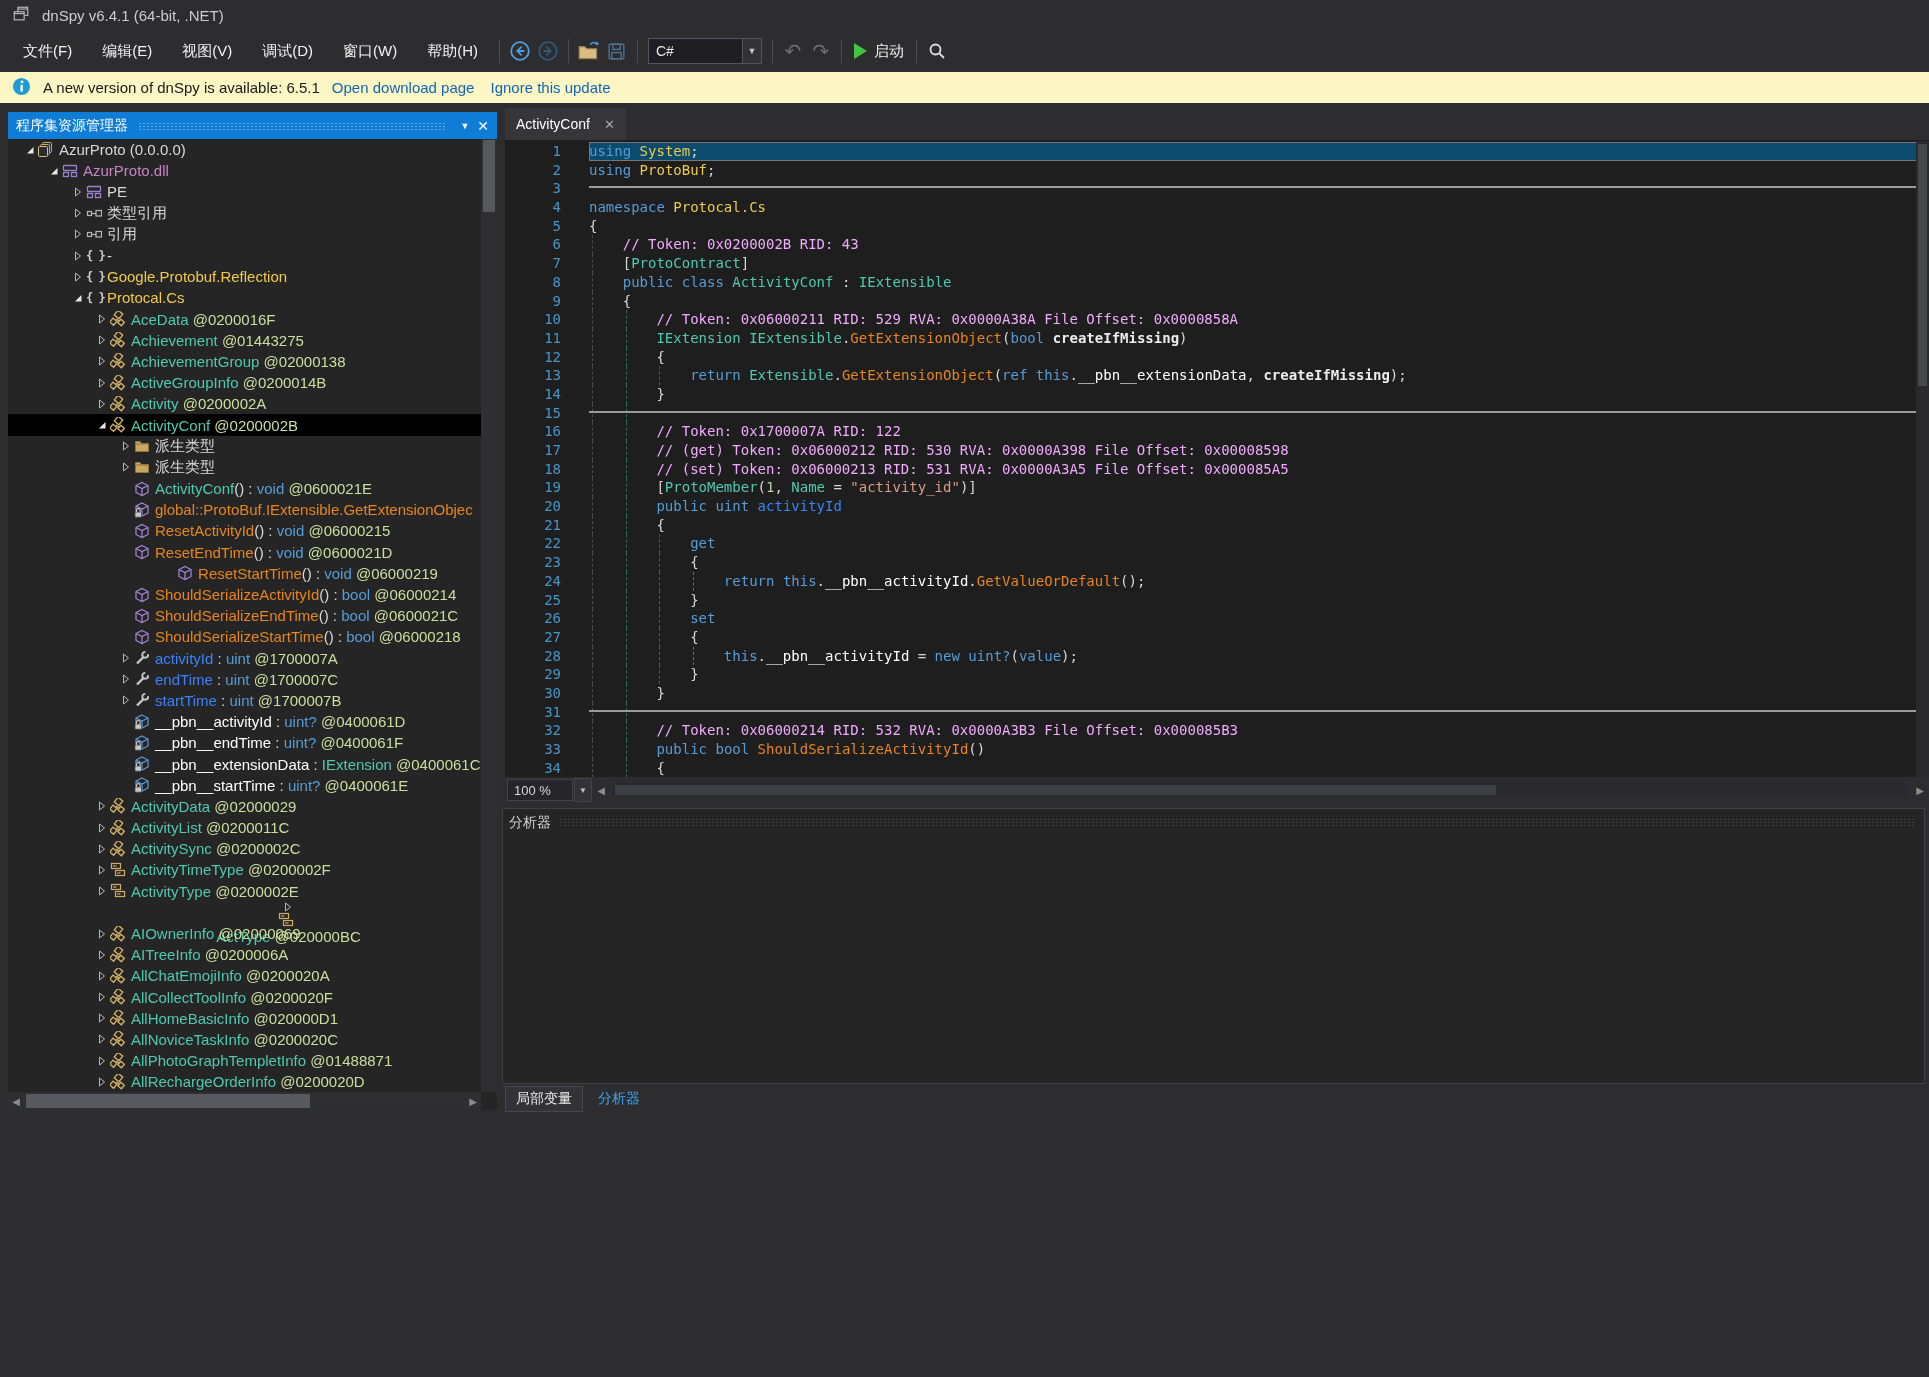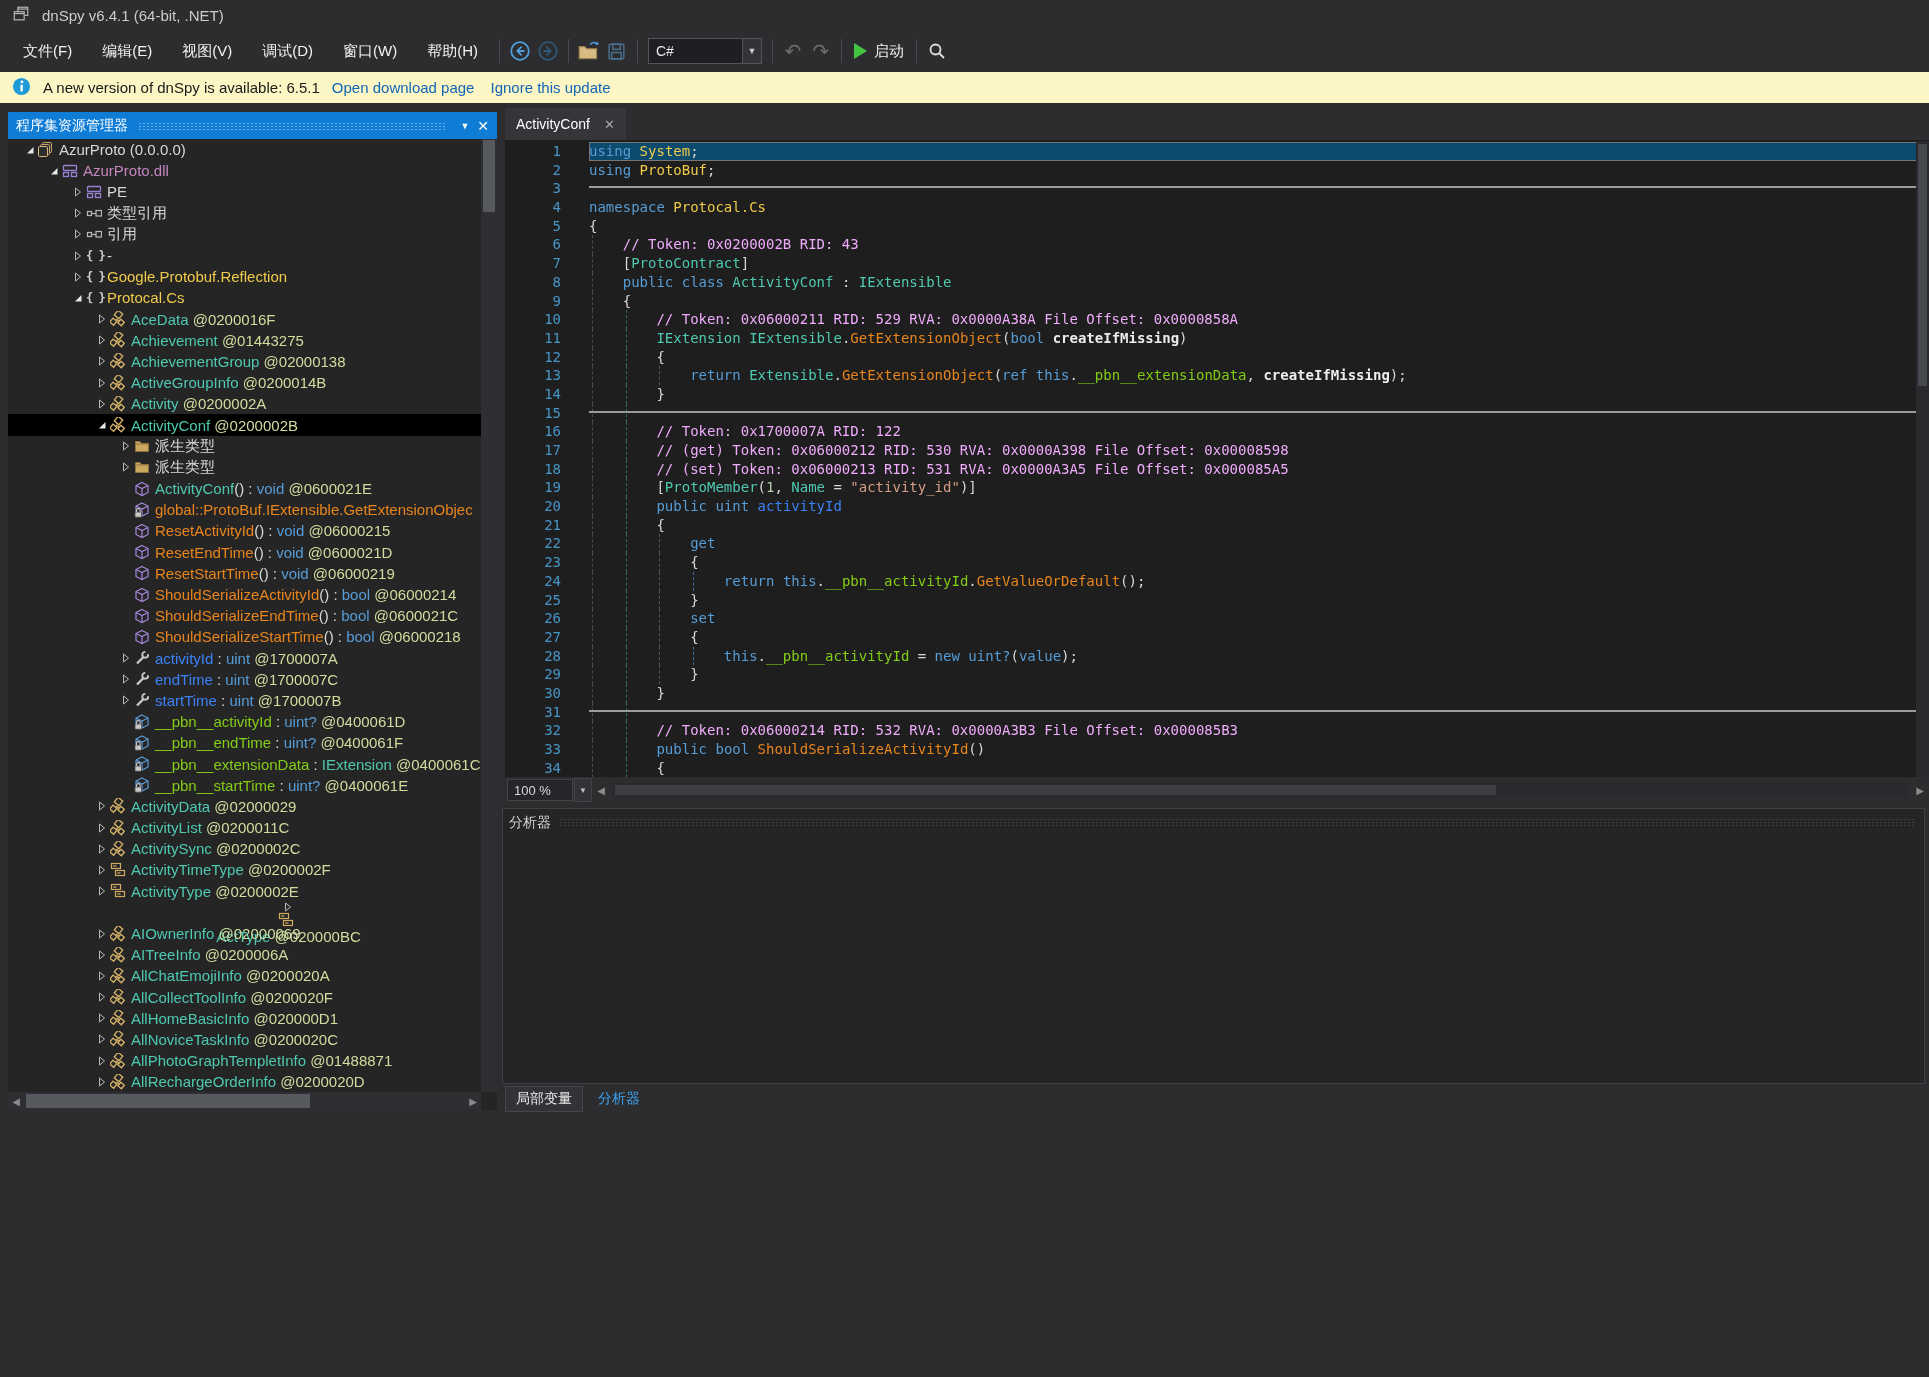--- a/index.html
+++ b/index.html
@@ -47,21 +47,21 @@
   .editor{position:absolute;left:505px;top:140px;right:0;height:637px;background:#1E1E1E;overflow:hidden;font-family:"DejaVu Sans Mono",monospace;font-size:14px;padding-top:2px;}
   .line{display:flex;height:18.7px;line-height:18.7px;white-space:pre;}
   .lnum{width:56px;flex:none;text-align:right;color:#4696C8;padding-right:14px;}
   .lc{flex:1;position:relative;margin-left:14px;}
   .lc.cur{background:#0c4a6e;box-shadow:inset 0 0 0 1px #757575;}
   .guide{position:absolute;top:0;bottom:0;width:0;border-left:1px dashed #4A4A4A;}
   .sepline{position:absolute;left:0;right:0;top:7px;border-top:2px solid #9B9B9B;}
   .editor-vsb{position:absolute;right:0;top:141px;width:13px;height:636px;background:#2A2A2E;}
   .editor-vsb .thumb{margin:3px 2px;height:242px;background:#45484D;}
   .sg-w{color:#D8D8D8}.sg-kw{color:#569CD6}.sg-type{color:#4EC9B0}.sg-ns{color:#EFCB49}
-  .sg-addr{color:#CFDE9E}.sg-m{color:#E8851C}.sg-f{color:#84cc16}.sg-prop{color:#3b82f6}
+  .sg-addr{color:#CFDE9E}.sg-m{color:#E8851C}.sg-f{color:#ffffff}.sg-prop{color:#3b82f6}
   .sg-num{color:#B5CEA8}.sg-str{color:#D69D85}.sg-com{color:#f0abfc}
   .sg-param{color:#ECECEC;font-weight:bold}.sg-mod{color:#C586C0}
   
   .zoombar{position:absolute;left:505px;top:777px;right:0;height:26px;background:#2D2D30;display:flex;align-items:center;padding-left:2px;}
   .zoombox{width:58px;height:20px;background:#26262A;border:1px solid #434346;color:#D8D8D8;font-size:13px;display:flex;align-items:center;padding-left:6px;}
   .zoomdd{width:16px;height:22px;background:#333337;border:1px solid #434346;margin-left:1px;display:flex;align-items:center;justify-content:center;color:#C0C0C0;font-size:8px;}
   .harrow{width:18px;text-align:center;color:#8A8A8A;font-size:10px;}
   .htrack{flex:1;height:14px;background:#2A2A2E;margin:0 3px;position:relative;}
   .htrack .hthumb{position:absolute;left:2px;top:2px;bottom:2px;width:68%;background:#3C3E43;}
   
@@ -438,21 +438,21 @@
         <div class="trow" style="padding-left: 110px;">
           <span class="exp"></span>
           <span class="ticon">
             <svg viewBox="0 0 16 16" fill="none" stroke="#A888DC" stroke-width="1.2">
               <path d="M8 1.5 L14 4.5 V11.5 L8 14.5 L2 11.5 V4.5 Z"></path>
               <path d="M2 4.5 L8 7.5 L14 4.5 M8 7.5 V14.5"></path>
             </svg>
           </span>
           <span class="tlabel"><span class="sg-m">ResetEndTime</span><span class="sg-w">() : </span><span class="sg-kw">void</span><span class="sg-w"> </span><span class="sg-addr">@0600021D</span></span>
         </div>
-        <div class="trow" style="padding-left: 110px;">
+        <div class="trow" style="padding-left: 110px; justify-content: center;">
           <span class="exp"></span>
           <span class="ticon">
             <svg viewBox="0 0 16 16" fill="none" stroke="#A888DC" stroke-width="1.2">
               <path d="M8 1.5 L14 4.5 V11.5 L8 14.5 L2 11.5 V4.5 Z"></path>
               <path d="M2 4.5 L8 7.5 L14 4.5 M8 7.5 V14.5"></path>
             </svg>
           </span>
           <span class="tlabel"><span class="sg-m">ResetStartTime</span><span class="sg-w">() : </span><span class="sg-kw">void</span><span class="sg-w"> </span><span class="sg-addr">@06000219</span></span>
         </div>
         <div class="trow" style="padding-left: 110px;">

